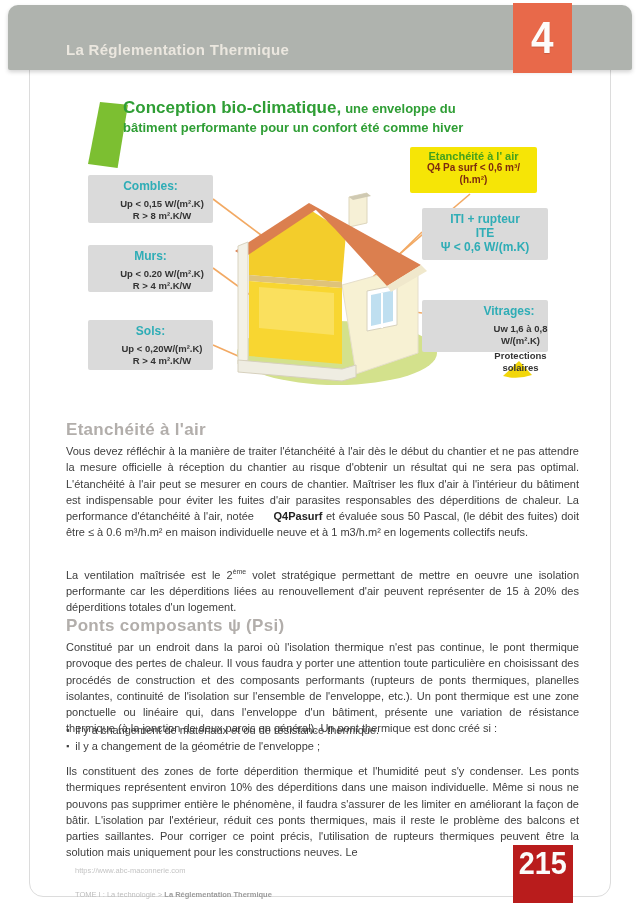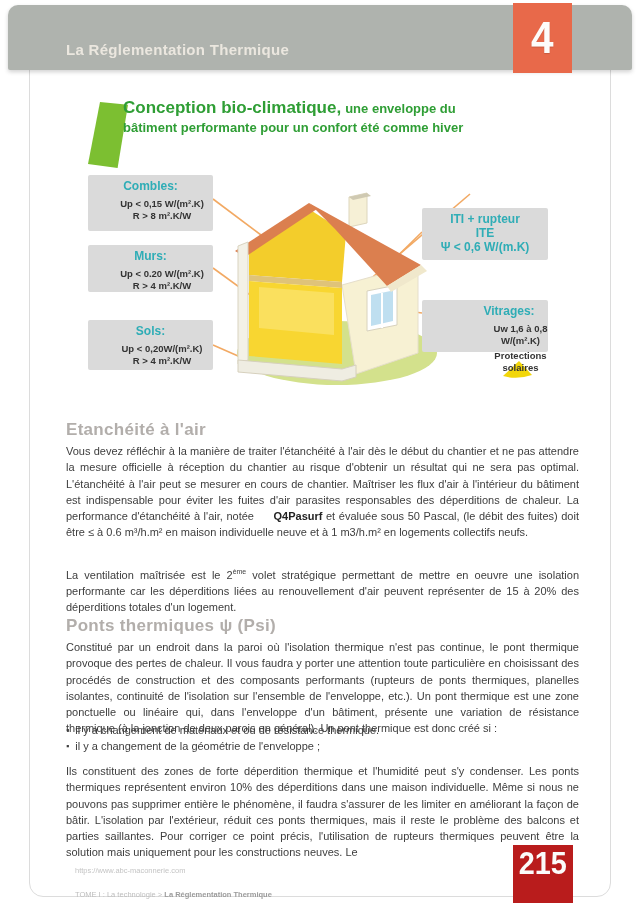--- a/index.html
+++ b/index.html
@@ -16,21 +16,21 @@
   .figure{position:absolute;left:85px;top:92px;width:470px;height:305px;background:#fff;z-index:1;}
   .swoosh{position:absolute;left:3px;top:10px;width:40px;height:66px;background:#7cbf31;clip-path:polygon(30% 0,100% 4%,74% 100%,0 94%);}
   .fig-title{position:absolute;left:38px;top:6px;width:425px;color:#2f9e35;font-weight:bold;line-height:19px;}
   .fig-title .big{font-size:17px;}
   .fig-title .small{font-size:13px;margin-left:4px;text-align:right;}
   .fig-title .line2{display:block;font-size:13px;}
   .lblbox{position:absolute;background:#dadada;border-radius:2px;text-align:center;padding-top:4px;}
   .lblbox .t{color:#2fadb6;font-weight:bold;font-size:12px;display:block;margin-bottom:5px;}
   .lblbox .v{color:#333;font-weight:bold;font-size:9.5px;display:block;line-height:12px;margin-left:23px;}
   .lblbox .tv{color:#2fadb6;font-weight:bold;font-size:12px;display:block;line-height:14px;}
-  .box-combles{left:3px;top:83px;width:125px;height:56px;}
+  .box-combles{left:3px;top:83px;width:125px;height:48px;}
   .box-murs{left:3px;top:153px;width:125px;height:47px;}
   .box-sols{left:3px;top:228px;width:125px;height:50px;}
   .box-iti{left:337px;top:116px;width:126px;height:52px;}
   .box-vitrages{left:337px;top:208px;width:126px;height:52px;padding-left:48px;}
   .box-vitrages .v{margin-top:3px;}
   .box-air{position:absolute;left:325px;top:55px;width:127px;height:46px;background:#f6e506;border-radius:2px;text-align:center;padding-top:3px;}
   .box-air .t{color:#44a11c;font-weight:bold;font-size:11px;display:block;}
   .box-air .v{color:#7c2a10;font-weight:bold;font-size:10px;display:block;line-height:12px;}
   .house{position:absolute;left:140px;top:93px;width:215px;height:205px;}
   .leaders{position:absolute;left:0;top:0;width:470px;height:305px;pointer-events:none;}
@@ -102,20 +102,25 @@
 
       <polygon points="84,18 196,80 162,101 110,44" fill="#db7f4f"></polygon>
       <polygon points="10,66 84,18 92,24 20,72" fill="#db7f4f"></polygon>
       <polygon points="196,80 162,101 166,107 202,86" fill="#f0e8cc"></polygon>
 
       <polygon points="13,61 23,57 23,175 13,179" fill="#f3f1e7" stroke="#d9d3c0" stroke-width="1"></polygon>
 
       <polygon points="13,175 117,184 131,180 131,192 117,196 13,187" fill="#efede2" stroke="#d6d0bd" stroke-width="1"></polygon>
     </svg>
 
+    <div class="box-air">
+      <span class="t">Etanchéité à l' air</span>
+      <span class="v">Q4 Pa surf &lt; 0,6 m³/</span>
+      <span class="v">(h.m²)</span>
+    </div>
 
     <div class="lblbox box-combles">
       <span class="t">Combles:</span>
       <span class="v">Up &lt; 0,15 W/(m².K)</span>
       <span class="v">R &gt; 8 m².K/W</span>
     </div>
     <div class="lblbox box-murs">
       <span class="t">Murs:</span>
       <span class="v">Up &lt; 0.20 W/(m².K)</span>
       <span class="v">R &gt; 4 m².K/W</span>
@@ -135,21 +140,21 @@
       <span class="v">Uw 1,6 à 0,8 W/(m².K)</span>
       <span class="v">Protections solaires</span>
     </div>
   </section>
 
   <h2 class="sec-h" style="top:406px;">Etanchéité à l'air</h2>
   <p class="body-p" style="top:432px;"><span>Vous devez réfléchir à la manière de traiter l'étanchéité à l'air dès le début du chantier et ne pas attendre la mesure officielle à réception du chantier au risque d'obtenir un résultat qui ne sera pas optimal. L'étanchéité à l'air peut se mesurer en cours de chantier. Maîtriser les flux d'air à l'intérieur du bâtiment est indispensable pour éviter les fuites d'air parasites responsables des déperditions de chaleur. La performance d'étanchéité à l'air, notée </span><b>Q4Pasurf</b><span> et évaluée sous 50 Pascal, (le débit des fuites) doit être ≤ à 0.6 m³/h.m² en maison individuelle neuve et à 1 m3/h.m² en logements collectifs neufs.</span></p>
 
   <p class="body-p" style="top:553px;"><span>La ventilation maîtrisée est le 2</span><sup>ème</sup><span> volet stratégique permettant de mettre en oeuvre une isolation performante car les déperditions liées au renouvellement d'air peuvent représenter de 15 à 20% des déperditions totales d'un logement.</span></p>
 
-  <h2 class="sec-h" style="top:602px;">Ponts thermiques ψ (Psi)</h2>
+  <h2 class="sec-h" style="top:602px;">Ponts composants ψ (Psi)</h2>
   <p class="body-p" style="top:628px;">Constitué par un endroit dans la paroi où l'isolation thermique n'est pas continue, le pont thermique provoque des pertes de chaleur. Il vous faudra y porter une attention toute particulière en choisissant des procédés de construction et des composants performants (rupteurs de ponts thermiques, planelles isolantes, continuité de l'isolation sur l'ensemble de l'enveloppe, etc.). Un pont thermique est une zone ponctuelle ou linéaire qui, dans l'enveloppe d'un bâtiment, présente une variation de résistance thermique (à la jonction de deux parois en général). Un pont thermique est donc créé si :</p>
   <ul class="bullets" style="top:723px;">
     <li><span>il y a changement de matériaux et ou de résistance thermique.</span></li>
     <li><span>il y a changement de la géométrie de l'enveloppe ;</span></li>
   </ul>
   <p class="body-p" style="top:752px;">Ils constituent des zones de forte déperdition thermique et l'humidité peut s'y condenser. Les ponts thermiques représentent environ 10% des déperditions dans une maison individuelle. Même si nous ne pouvons pas supprimer entière le phénomène, il faudra s'assurer de les limiter en améliorant la façon de bâtir. L'isolation par l'extérieur, réduit ces ponts thermiques, mais il reste le problème des balcons et parties saillantes. Pour corriger ce point précis, l'utilisation de rupteurs thermiques peuvent être la solution mais uniquement pour les constructions neuves. Le</p>
 
   <div class="footer-breadcrumb"><span>TOME I : La technologie &gt; </span><span class="bold">La Réglementation Thermique</span></div>
   <div class="footer-url">https://www.abc-maconnerie.com</div>
   <div class="page-number-box">

